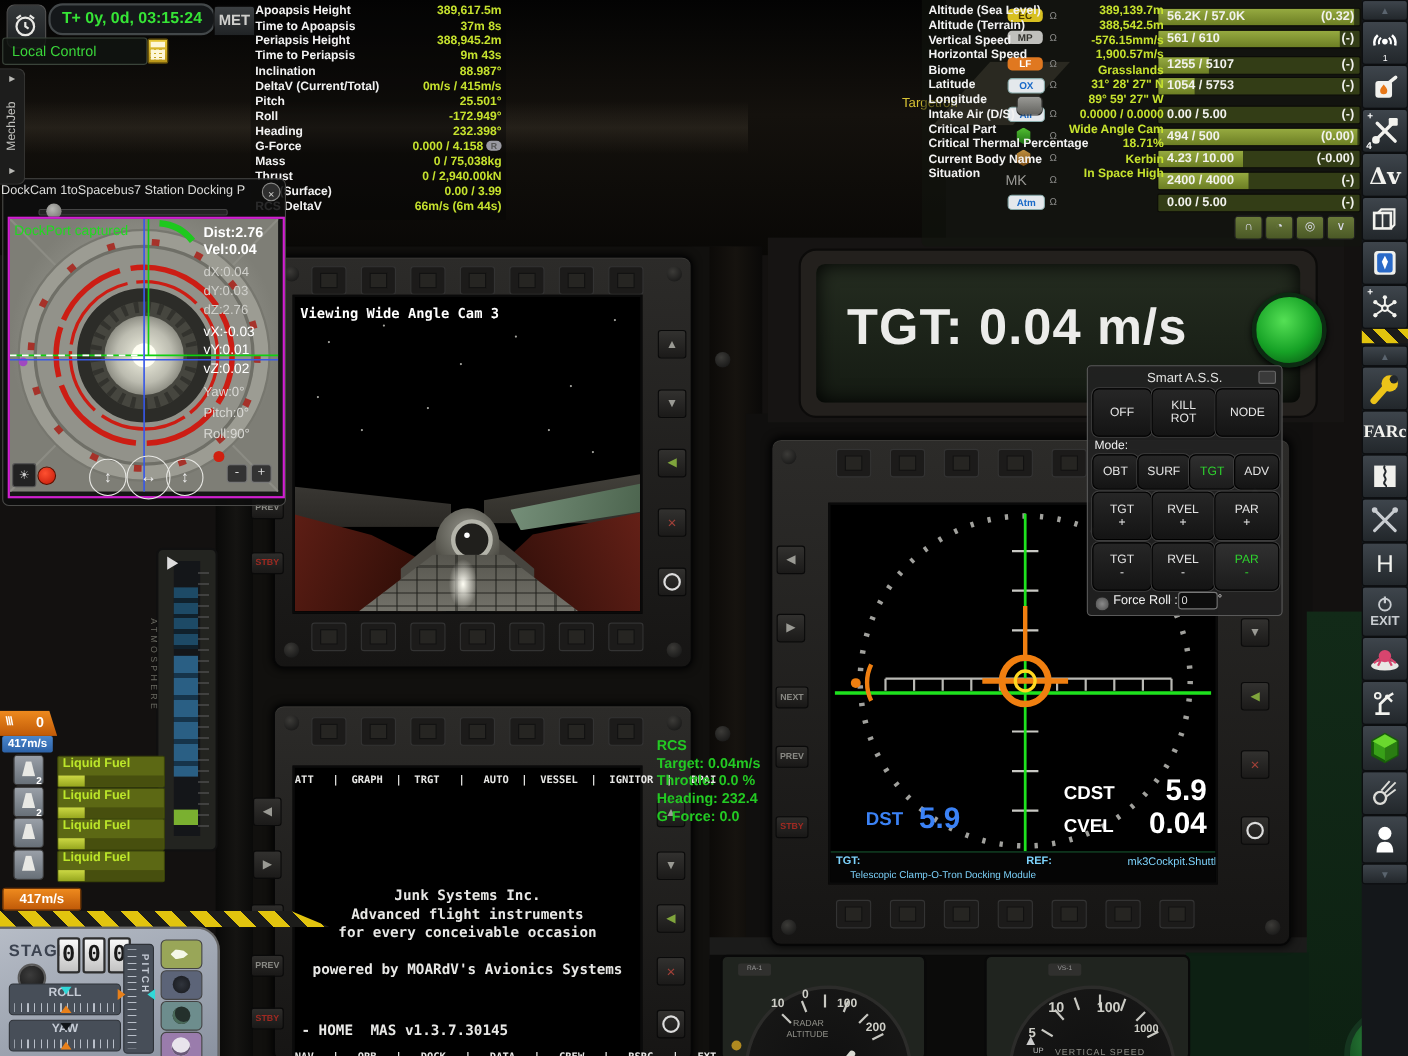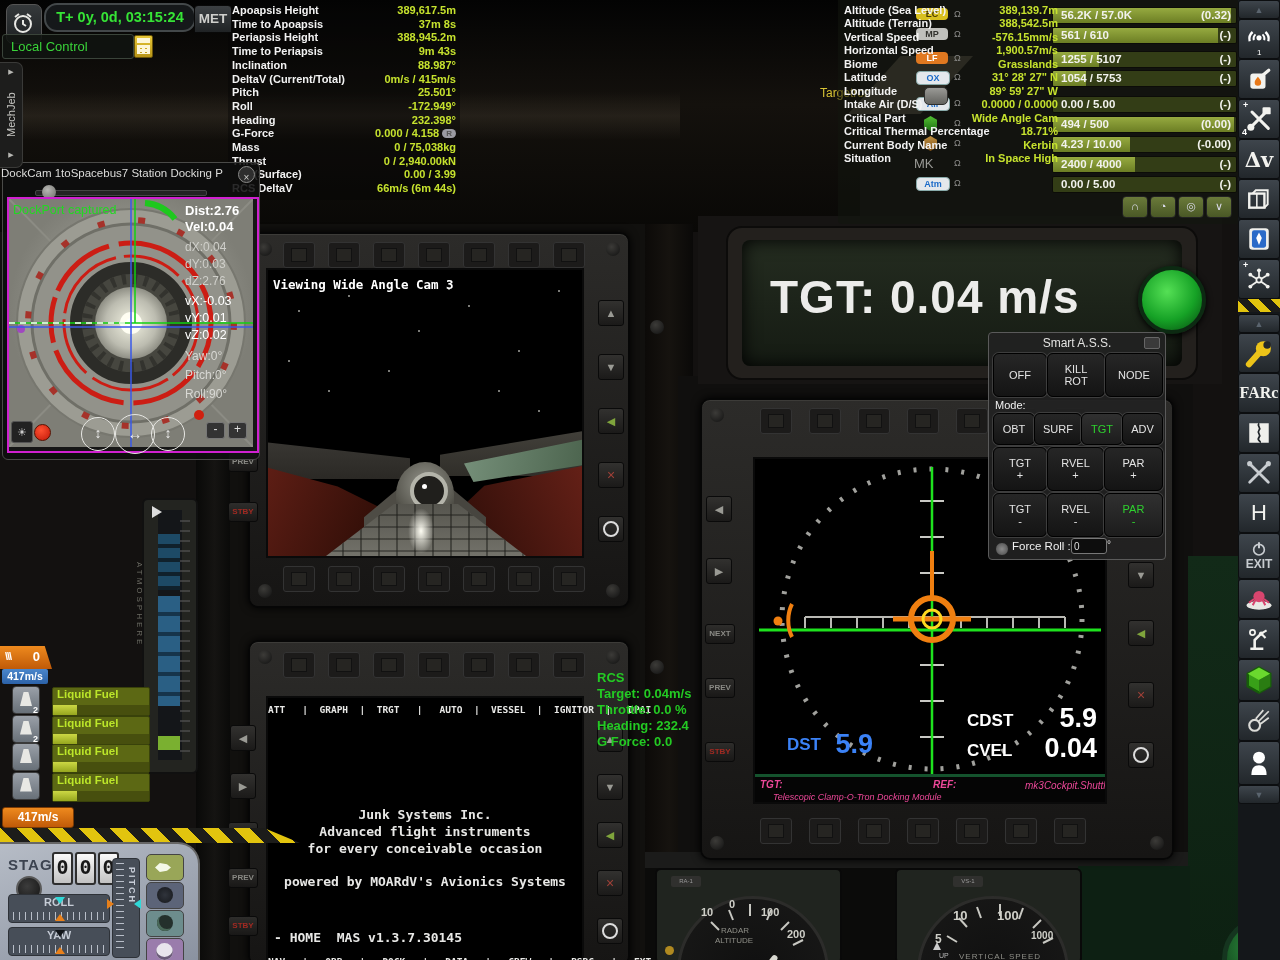--- a/index.html
+++ b/index.html
@@ -285,21 +285,21 @@
       <span style="font-size:27px;font-weight:bold;margin-left:10px;">5.9</span>
     </div>
     <div class="abs" style="left:212px;top:252px;width:130px;color:#fff;">
       <span style="font-size:17px;font-weight:bold;">CDST</span>
       <span style="font-size:27px;font-weight:bold;position:absolute;right:0;top:-8px;">5.9</span>
     </div>
     <div class="abs" style="left:212px;top:282px;width:130px;color:#fff;">
       <span style="font-size:17px;font-weight:bold;">CVEL</span>
       <span style="font-size:27px;font-weight:bold;position:absolute;right:0;top:-8px;">0.04</span>
     </div>
-    <div class="abs" style="left:0;top:315px;width:350px;height:28px;background:#050505;border-top:3px solid #14532d;color:#ec4899;font-style:italic;">
+    <div class="abs" style="left:0;top:315px;width:350px;height:28px;background:#050505;border-top:1px solid #14532d;color:#7dd3fc;">
       <span class="abs" style="left:5px;top:2px;font-size:10px;font-weight:bold;">TGT:</span>
       <span class="abs" style="left:18px;top:15px;font-size:9px;">Telescopic Clamp-O-Tron Docking Module</span>
       <span class="abs" style="left:178px;top:2px;font-size:10px;font-weight:bold;">REF:</span>
       <span class="abs" style="left:234px;top:3px;font-size:10px;padding-left:36px;">mk3Cockpit.Shuttle</span>
     </div>
   </div>
 
   <div class="abs" style="left:726px;top:226px;width:468px;height:150px;background:#23201d;border-radius:16px;border:2px solid #0c0b0a;">
     <div class="abs" style="left:14px;top:12px;width:440px;height:126px;border-radius:8px;background:linear-gradient(#242c20,#151b13);box-shadow:inset 0 0 18px #000;">
       <div style="position:absolute;left:28px;top:30px;font-size:46px;font-weight:bold;color:#ececea;letter-spacing:1px;">TGT: 0.04 m/s</div>

